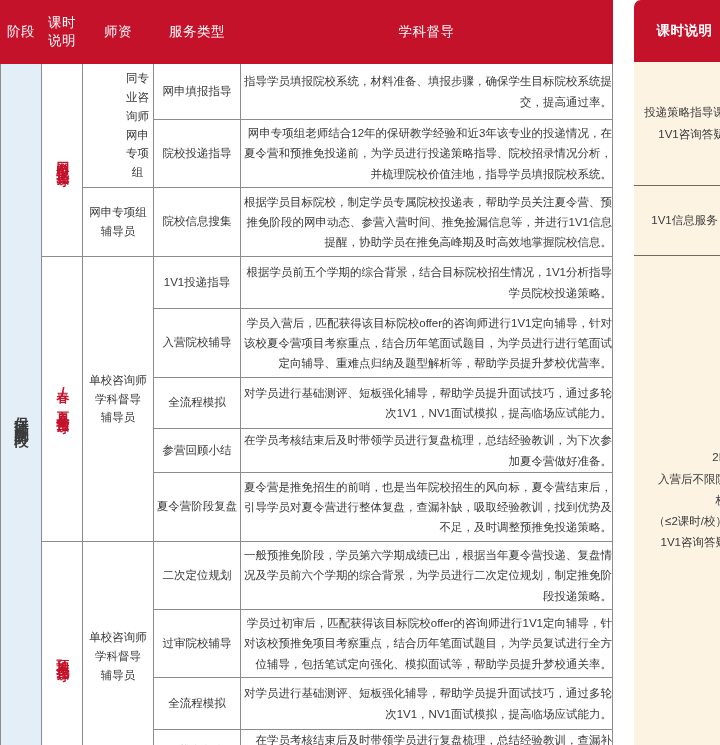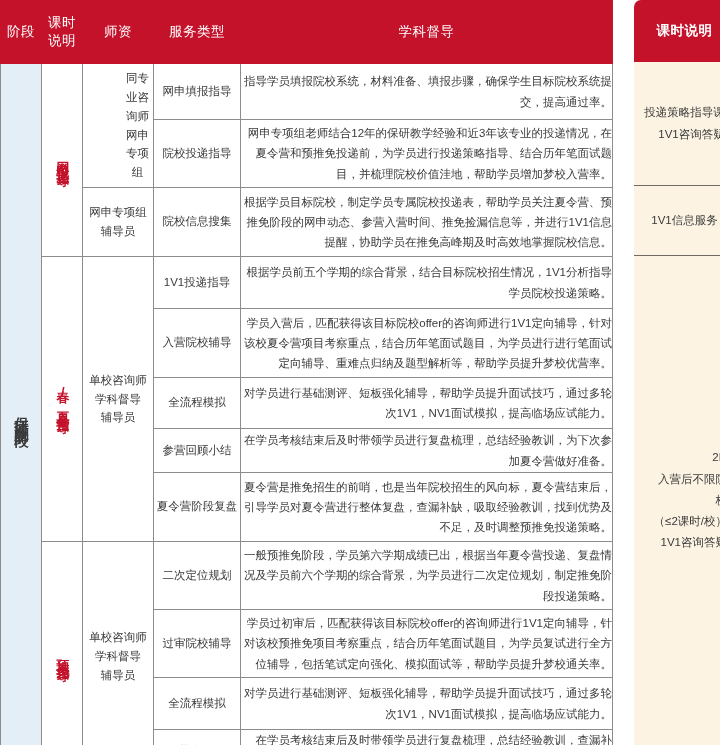--- a/index.html
+++ b/index.html
@@ -180,21 +180,21 @@
           <span class="vtext block-label">网申投递指导</span>
         </td>
         <td class="teacher-cell" rowspan="2" style="white-space: pre-line; padding-left: 39px;">同专业咨询师
 网申专项组</td>
         <td class="service-cell">网申填报指导</td>
         <td class="highlight-cell">指导学员填报院校系统，材料准备、填报步骤，确保学生目标院校系统提交，提高通过率。</td>
       </tr>
 
       <tr style="height:68px">
         <td class="service-cell">院校投递指导</td>
-        <td class="highlight-cell">网申专项组老师结合12年的保研教学经验和近3年该专业的投递情况，在夏令营和预推免投递前，为学员进行投递策略指导、结合历年笔面试题目，并梳理院校价值洼地，帮助学员增加梦校入营率。</td>
+        <td class="highlight-cell">网申专项组老师结合12年的保研教学经验和近3年该专业的投递情况，在夏令营和预推免投递前，为学员进行投递策略指导、院校招录情况分析，并梳理院校价值洼地，指导学员填报院校系统。</td>
       </tr>
 
       <tr style="height:69px">
         <td class="teacher-cell" style="white-space: pre-line;">网申专项组
 辅导员</td>
         <td class="service-cell">院校信息搜集</td>
         <td class="highlight-cell">根据学员目标院校，制定学员专属院校投递表，帮助学员关注夏令营、预推免阶段的网申动态、参营入营时间、推免捡漏信息等，并进行1V1信息提醒，协助学员在推免高峰期及时高效地掌握院校信息。</td>
       </tr>
 
       <tr style="height:52px">

